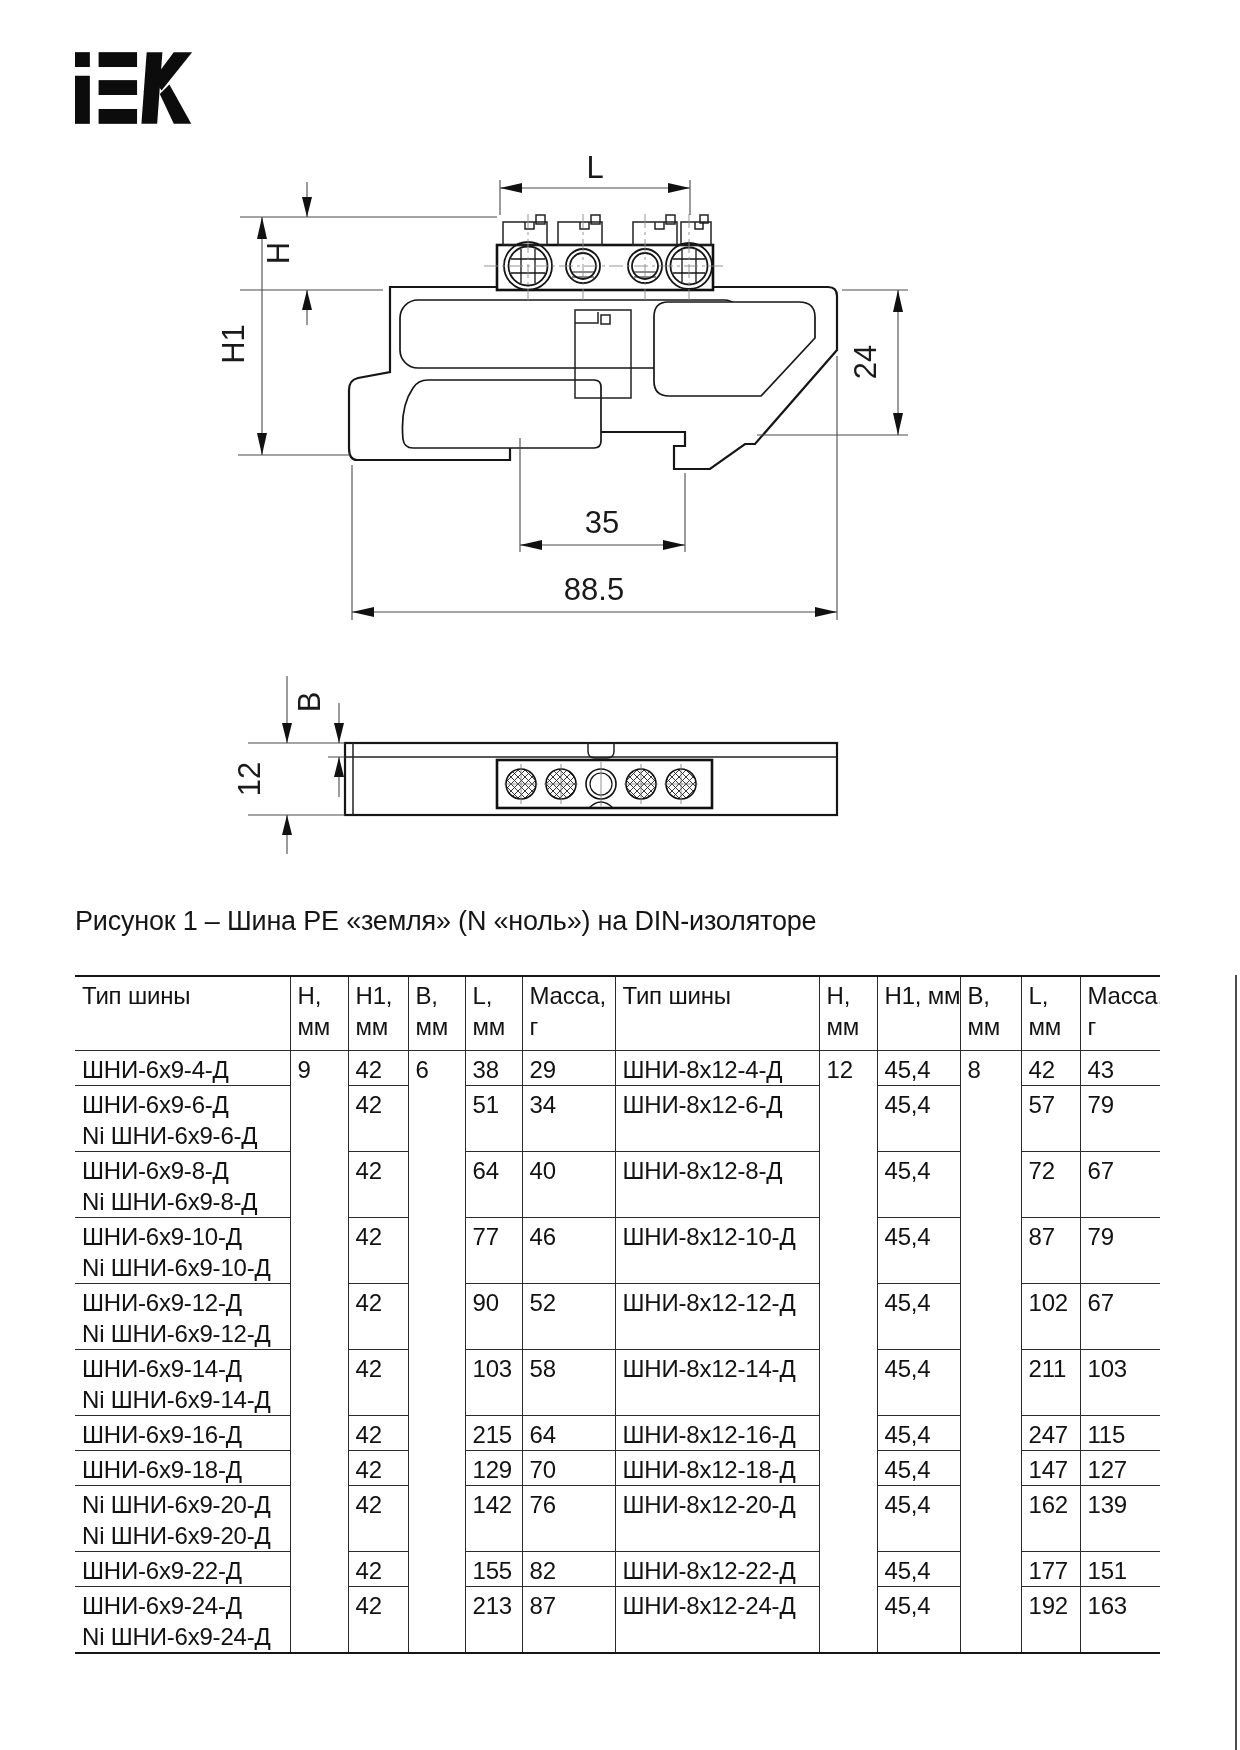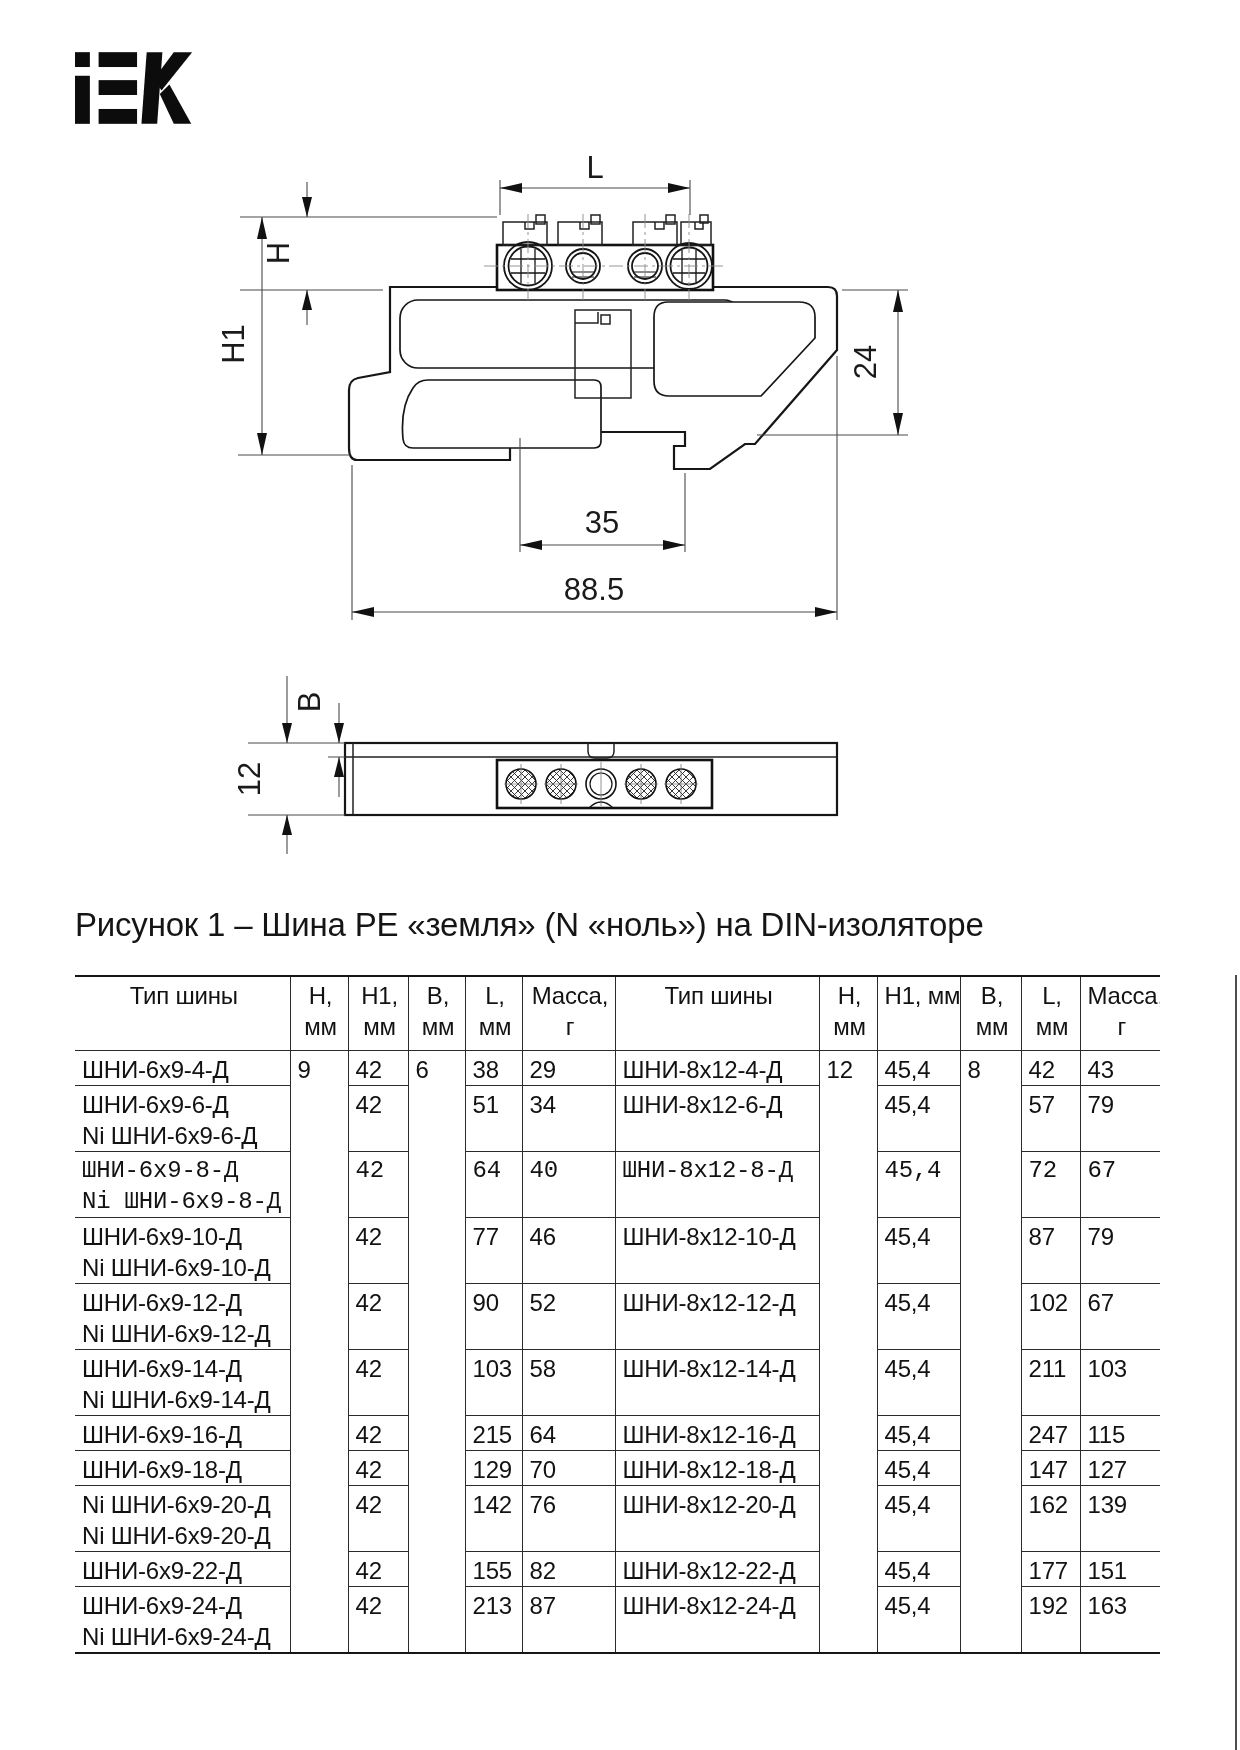--- a/index.html
+++ b/index.html
@@ -1,39 +1,39 @@
 <!DOCTYPE html>
 <html><head>
 <meta charset="utf-8">
 <style>
   html,body{margin:0;padding:0;background:#ffffff;}
   body{width:1240px;height:1750px;position:relative;font-family:"Liberation Sans",sans-serif;color:#111;}
   .abs{position:absolute;}
   
-  .caption{left:75px;top:906px;width:960px;font-size:33px;letter-spacing:-0.2px;color:#151515;}
+  .caption{left:75px;top:906px;width:960px;font-size:27px;letter-spacing:-0.2px;color:#151515;}
   
   svg text{fill:#1a1a1a;}
   .dimlbl{font-family:"Liberation Sans",sans-serif;font-size:31px;}
   .thin{stroke:#4a4a4a;stroke-width:1.1;fill:none;}
   .main{stroke:#161616;stroke-width:2.2;fill:#ffffff;}
   .cut{stroke:#161616;stroke-width:1.7;fill:#ffffff;}
   .bar{stroke:#111;stroke-width:2.6;fill:#ffffff;}
   .det{stroke:#222;stroke-width:1.5;fill:none;}
   .cl{stroke:#8a8a8a;stroke-width:0.9;fill:none;stroke-dasharray:14 4 3 4;}
   .arr{fill:#111;stroke:none;}
   
   .tablewrap{left:75px;top:975px;}
   table.spec{border-collapse:collapse;table-layout:fixed;width:1085px;
     border-top:2.5px solid #161616;border-bottom:2.5px solid #161616;
     font-size:24px;letter-spacing:-0.2px;line-height:31px;color:#121212;}
   table.spec th,table.spec td{border-left:1.5px solid #2b2b2b;padding:3px 4px 0 7px;
     vertical-align:top;text-align:left;font-weight:normal;overflow:hidden;white-space:nowrap;}
   table.spec th:first-child,table.spec td.c0{border-left:none;}
   table.spec thead tr{height:74px;}
-  table.spec thead th{border-bottom:1.5px solid #2b2b2b;text-align:center;}
+  table.spec thead th{border-bottom:1.5px solid #2b2b2b;}
   table.spec tbody td{border-top:1.5px solid #2b2b2b;}
   table.spec tbody tr:first-child td{border-top:none;}
   .edgeline{left:1235px;top:975px;width:2px;height:775px;background:#4d4d4d;}
 </style>
 </head>
 <body>
 
 <svg class="abs" style="left:75px;top:52px;" width="118" height="72" viewBox="0 0 135 82" aria-label="IEK">
   <g>
     <rect x="0" y="0" width="17" height="17" fill="#0c0c0c"></rect>
@@ -231,21 +231,21 @@
         <tr style="height: 66px; margin-left: 21px;">
           <td class="c0">ШНИ-6х9-6-Д<br>Ni ШНИ-6х9-6-Д</td>
           <td>42</td>
           <td>51</td>
           <td>34</td>
           <td>ШНИ-8х12-6-Д</td>
           <td>45,4</td>
           <td>57</td>
           <td>79</td>
         </tr>
-        <tr style="height: 66px; font-family: Liberation Mono, monospace;">
+        <tr style="height: 66px;">
           <td class="c0">ШНИ-6х9-8-Д<br>Ni ШНИ-6х9-8-Д</td>
           <td>42</td>
           <td>64</td>
           <td>40</td>
           <td>ШНИ-8х12-8-Д</td>
           <td>45,4</td>
           <td>72</td>
           <td>67</td>
         </tr>
         <tr style="height: 66px;">

